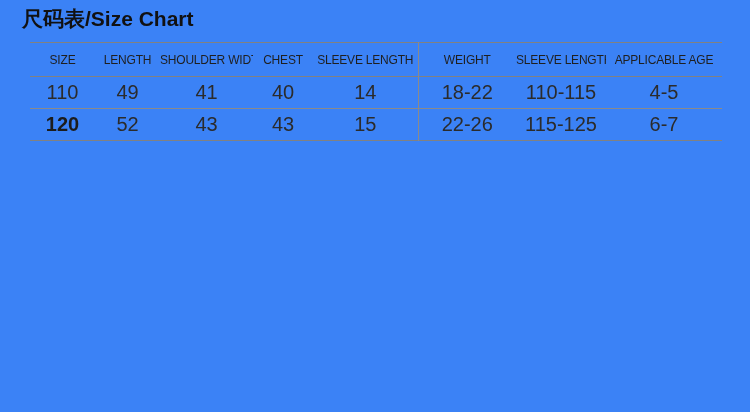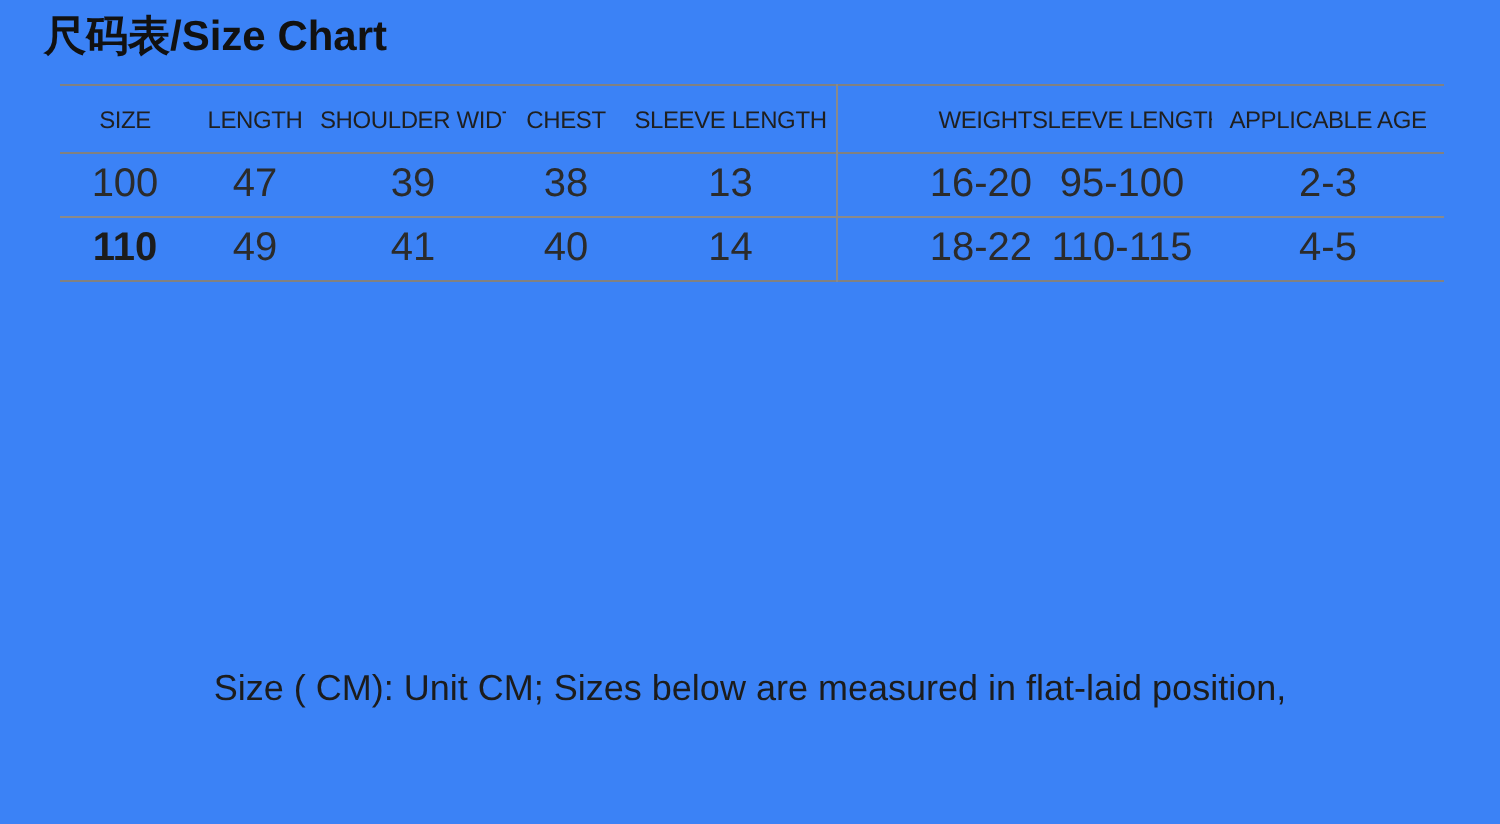--- a/index.html
+++ b/index.html
@@ -70,21 +70,20 @@
     white-space: nowrap;
   }
   
   tbody tr:not(:first-child) td:first-child {
     font-weight: 700;
     color: #1c1c1c;
   }
   
   th.divider, td.divider {
     border-left: 1px solid #8a8a8a;
-    text-align: right;
   }
   .footer-note {
     position: absolute;
     left: 0;
     top: 331px;
     width: 750px;
     text-align: center;
     font-size: 18px;
     line-height: 26px;
     color: #1c1c1c;
@@ -123,41 +122,40 @@
           <th>SHOULDER WIDTH</th>
           <th>CHEST</th>
           <th>SLEEVE LENGTH</th>
           <th class="divider">WEIGHT</th>
           <th>SLEEVE LENGTH</th>
           <th>APPLICABLE AGE</th>
         </tr>
     </thead>
     <tbody>
         <tr>
-          <td>100</td>
-          <td>47</td>
-          <td>39</td>
-          <td>38</td>
-          <td>13</td>
-          <td class="divider">16-20</td>
-          <td>95-100</td>
-          <td>2-3</td>
-        </tr>
-        <tr>
           <td>110</td>
           <td>49</td>
           <td>41</td>
           <td>40</td>
           <td>14</td>
           <td class="divider">18-22</td>
           <td>110-115</td>
           <td>4-5</td>
         </tr>
+        <tr>
+          <td>120</td>
+          <td>52</td>
+          <td>43</td>
+          <td>43</td>
+          <td>15</td>
+          <td class="divider">22-26</td>
+          <td>115-125</td>
+          <td>6-7</td>
+        </tr>
       </tbody>
   </table>
 
   <div class="footer-note">
-    <div>Size ( CM): Unit CM; Sizes below are measured in flat-laid position,</div>
   </div>
 
   <div class="edge-line"></div>
 
 </div>
 
 </body></html>

